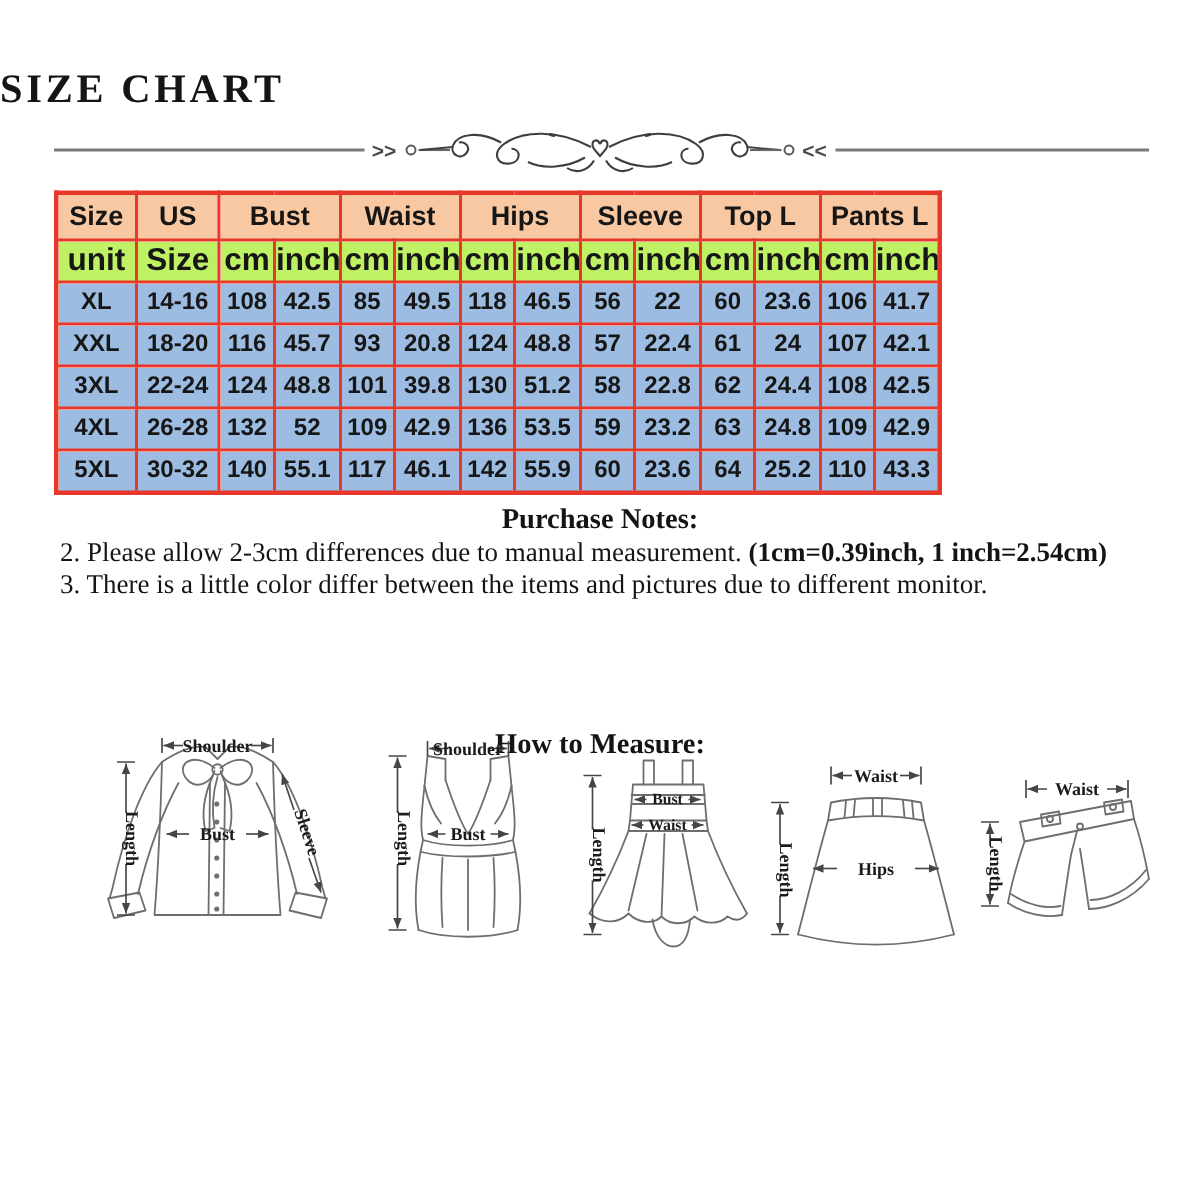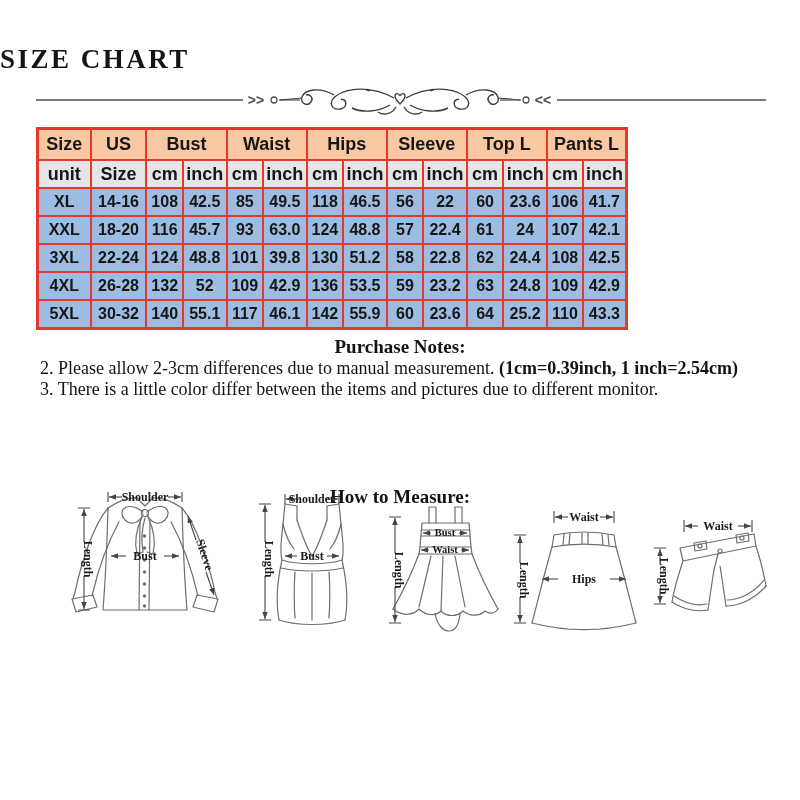--- a/index.html
+++ b/index.html
@@ -15,21 +15,21 @@
   .divider-svg{position:absolute;top:82px;left:0;}
 
   table.size-chart{
     position:absolute;left:36px;top:127px;width:592px;
     border-collapse:collapse;border:3px solid #e8382b;
     font-family:"Liberation Sans",sans-serif;text-align:center;
     color:#161616;table-layout:fixed;
   }
   table.size-chart td{border:2px solid #e8382b;font-weight:bold;padding:0;overflow:hidden;}
   tr.hdr td{background:#f7c8a1;height:29px;font-size:18px;}
-  tr.unit td{background:#e5e5e5;height:26px;font-size:18px;}
+  tr.unit td{background:#bef264;height:26px;font-size:21px;}
   tr.data td{background:#9cbce1;height:26px;font-size:16px;}
 
   .notes-heading,.measure-heading{
     position:absolute;left:0;width:100%;text-align:center;
     font-weight:bold;font-size:19px;color:#141414;
   }
   .notes-heading{top:336px;}
   .measure-heading{top:486px;}
   .notes{
     position:absolute;left:40px;top:358px;width:732px;
@@ -150,21 +150,21 @@
     <td>23.6</td>
     <td>106</td>
     <td>41.7</td>
   </tr>
   <tr class="data">
     <td>XXL</td>
     <td>18-20</td>
     <td>116</td>
     <td>45.7</td>
     <td>93</td>
-    <td>63.0</td>
+    <td>20.8</td>
     <td>124</td>
     <td>48.8</td>
     <td>57</td>
     <td>22.4</td>
     <td>61</td>
     <td>24</td>
     <td>107</td>
     <td>42.1</td>
   </tr>
   <tr class="data">

